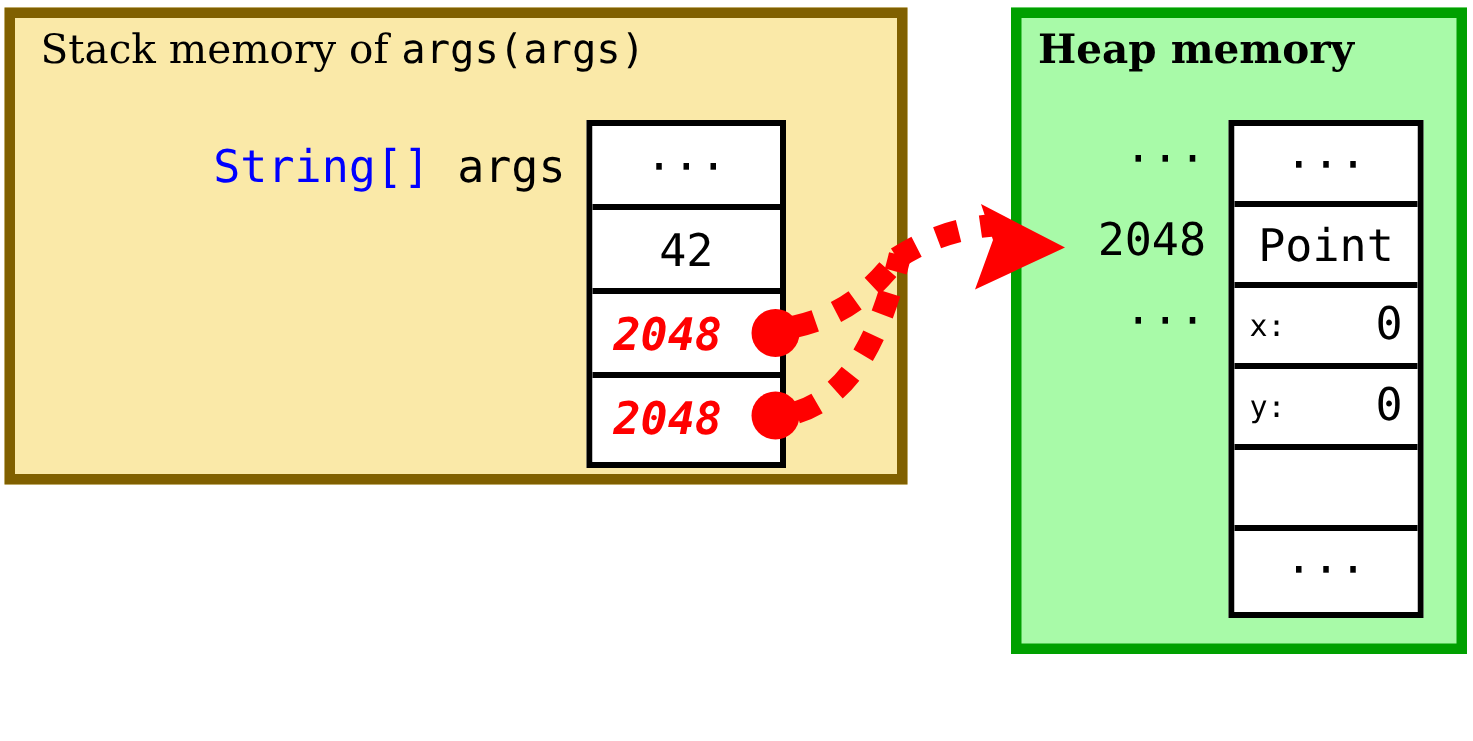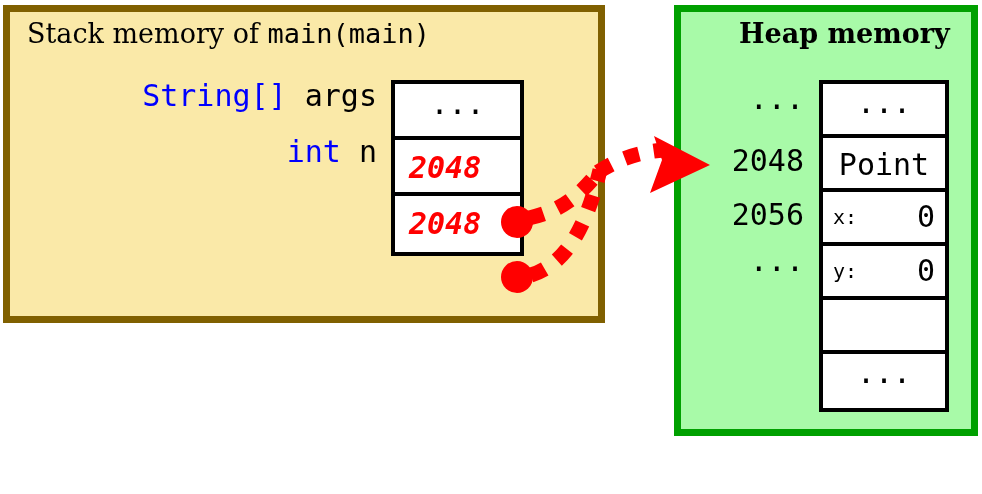--- a/index.html
+++ b/index.html
@@ -52,30 +52,30 @@
   .region-title .t-mono {
     font-family: "DejaVu Sans Mono", monospace;
     font-weight: normal;
     font-size: 27px;
   }
   #stack-title {
     left: 27px;
     top: 20px;
   }
   #heap-title {
-    left: 739px;
+    left: 692px;
     top: 20px;
     font-weight: bold;
   }
 
   
   #stack-labels {
     position: absolute;
     left: 20px;
-    top: 68px;
+    top: 84px;
     width: 365px;
     text-align: right;
     font-family: "DejaVu Sans Mono", monospace;
     font-size: 30px;
   }
   #stack-labels .slot-label {
     height: 56px;
     line-height: 56px;
     white-space: nowrap;
     padding-right: 8px;
@@ -193,41 +193,40 @@
     width: 982px;
     height: 494px;
     pointer-events: none;
   }
 </style>
 </head>
 <body>
 
 <div class="region" id="stack-region"></div>
 
-<div class="region-title" id="stack-title"><span class="t-bold">Stack memory</span><span> of </span><span class="t-mono">main(main)</span></div>
+<div class="region-title" id="stack-title"><span class="t-bold">Stack memory</span><span> of </span><span class="t-mono">args(args)</span></div>
 
 <div id="stack-labels">
   <div class="slot-label"><span class="kw">String[]</span> <span class="id">args</span></div>
-  <div class="slot-label"><span class="kw">int</span> <span class="id">n</span></div>
 </div>
 
 <div id="stack-table">
   <div class="cell"><span class="ellipsis-dots">···</span></div>
+  <div class="cell"><span>42</span></div>
   <div class="cell ptr"><span>2048</span></div>
   <div class="cell ptr"><span>2048</span></div>
 </div>
 
 <div class="region" id="heap-region"></div>
 
 <div class="region-title" id="heap-title">Heap memory</div>
 
 <div id="heap-addrs">
   <div class="addr">···</div>
   <div class="addr">2048</div>
-  <div class="addr">2056</div>
   <div class="addr">···</div>
 </div>
 
 <div id="heap-table">
   <div class="cell"><span class="ellipsis-dots">···</span></div>
   <div class="cell"><span>Point</span></div>
   <div class="cell field">
       <span class="fname">x:</span>
       <span class="fval">0</span>
     </div>

